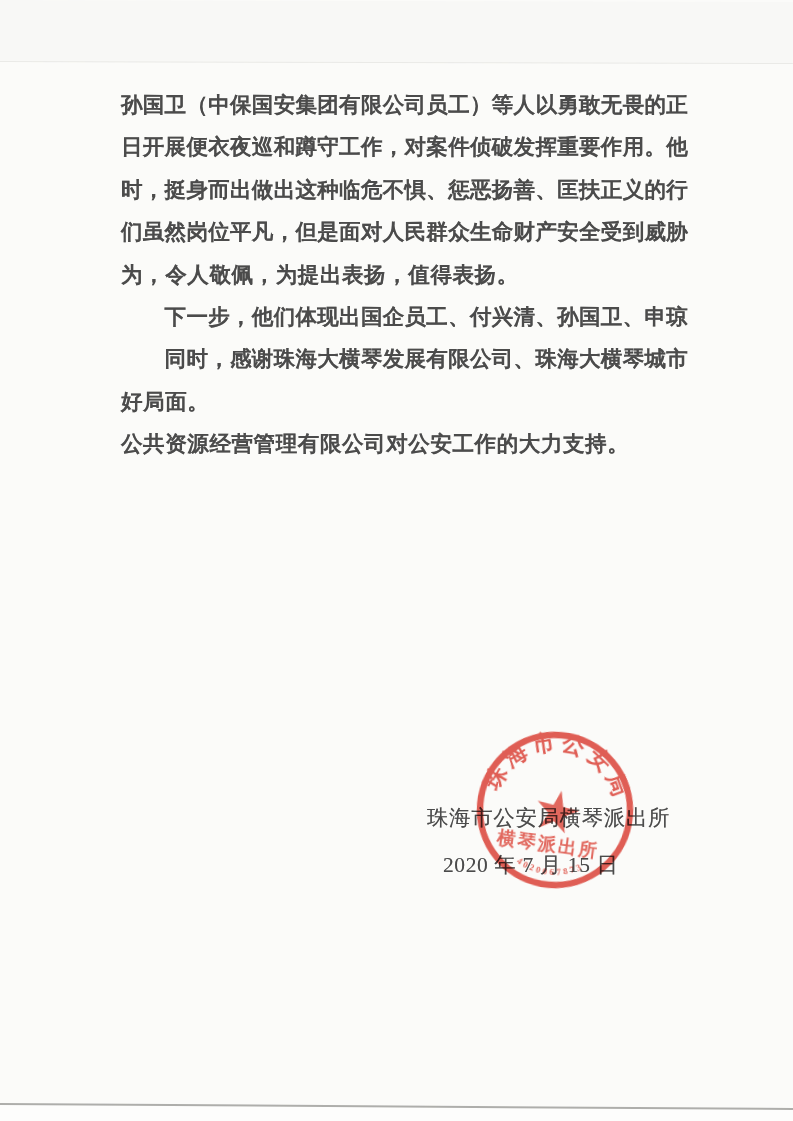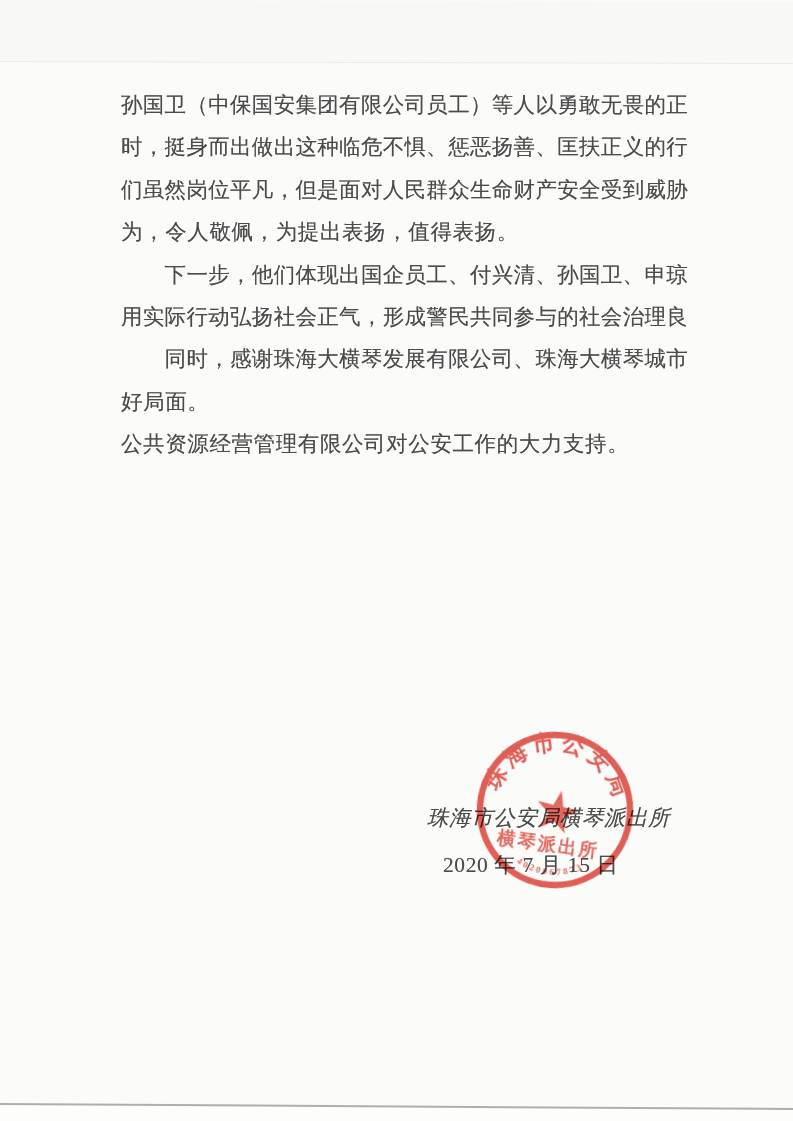--- a/index.html
+++ b/index.html
@@ -11,32 +11,32 @@
   .scan-page{position:absolute;inset:0;background:#fbfbf9;}
   .top-band{
     position:absolute;left:0;top:0;width:793px;height:61px;
     background:#f8f8f6;border-bottom:1px solid #eaeae7;
     transform:rotate(0.15deg);transform-origin:left top;
   }
   .doc-body{
     position:absolute;left:121px;top:84px;width:567px;
     font-size:21.5px;line-height:42.4px;color:#4b4b4b;
     text-shadow:0 0 0.6px rgba(90,90,90,.55);
+    font-weight:bold;
   }
   .line{
     width:567px;white-space:nowrap;
     text-align:justify;text-align-last:justify;
     letter-spacing:0.2px;
   }
   .line.end{text-align-last:left;white-space:normal;letter-spacing:0.6px;}
   .sig-line{
     position:absolute;left:427px;top:803px;
     font-size:21.5px;color:#4b4b4b;letter-spacing:0.6px;white-space:nowrap;
     text-shadow:0 0 0.6px rgba(90,90,90,.55);
-    font-style:italic;
   }
   .date-line{
     position:absolute;left:443px;top:850px;
     font-size:21.5px;color:#4b4b4b;letter-spacing:0.6px;white-space:nowrap;
     text-shadow:0 0 0.6px rgba(90,90,90,.55);
   }
   .seal{
     position:absolute;left:455px;top:710px;width:200px;height:200px;
     transform:rotate(5deg);
     mix-blend-mode:multiply;opacity:0.88;
@@ -51,25 +51,25 @@
 </style>
 </head>
 <body>
 
 <div class="scan-page">
 
   <div class="top-band"></div>
 
   <div class="doc-body">
     <div class="line">孙国卫（中保国安集团有限公司员工）等人以勇敢无畏的正</div>
+    <div class="line">日开展便衣夜巡和蹲守工作，对案件侦破发挥重要作用。他</div>
     <div class="line">时，挺身而出做出这种临危不惧、惩恶扬善、匡扶正义的行</div>
     <div class="line">们虽然岗位平凡，但是面对人民群众生命财产安全受到威胁</div>
     <div class="line end">为，令人敬佩，为提出表扬，值得表扬。</div>
     <div class="line">　　下一步，他们体现出国企员工、付兴清、孙国卫、申琼</div>
-    <div class="line">用实际行动弘扬社会正气，形成警民共同参与的社会治理良</div>
     <div class="line">　　同时，感谢珠海大横琴发展有限公司、珠海大横琴城市</div>
     <div class="line end">好局面。</div>
     <div class="line end">公共资源经营管理有限公司对公安工作的大力支持。</div>
   </div>
 
   <div class="sig-line">珠海市公安局横琴派出所</div>
   <div class="date-line">2020 年 7 月 15 日</div>
 
   <svg class="seal" viewBox="0 0 200 200">
     <defs>

